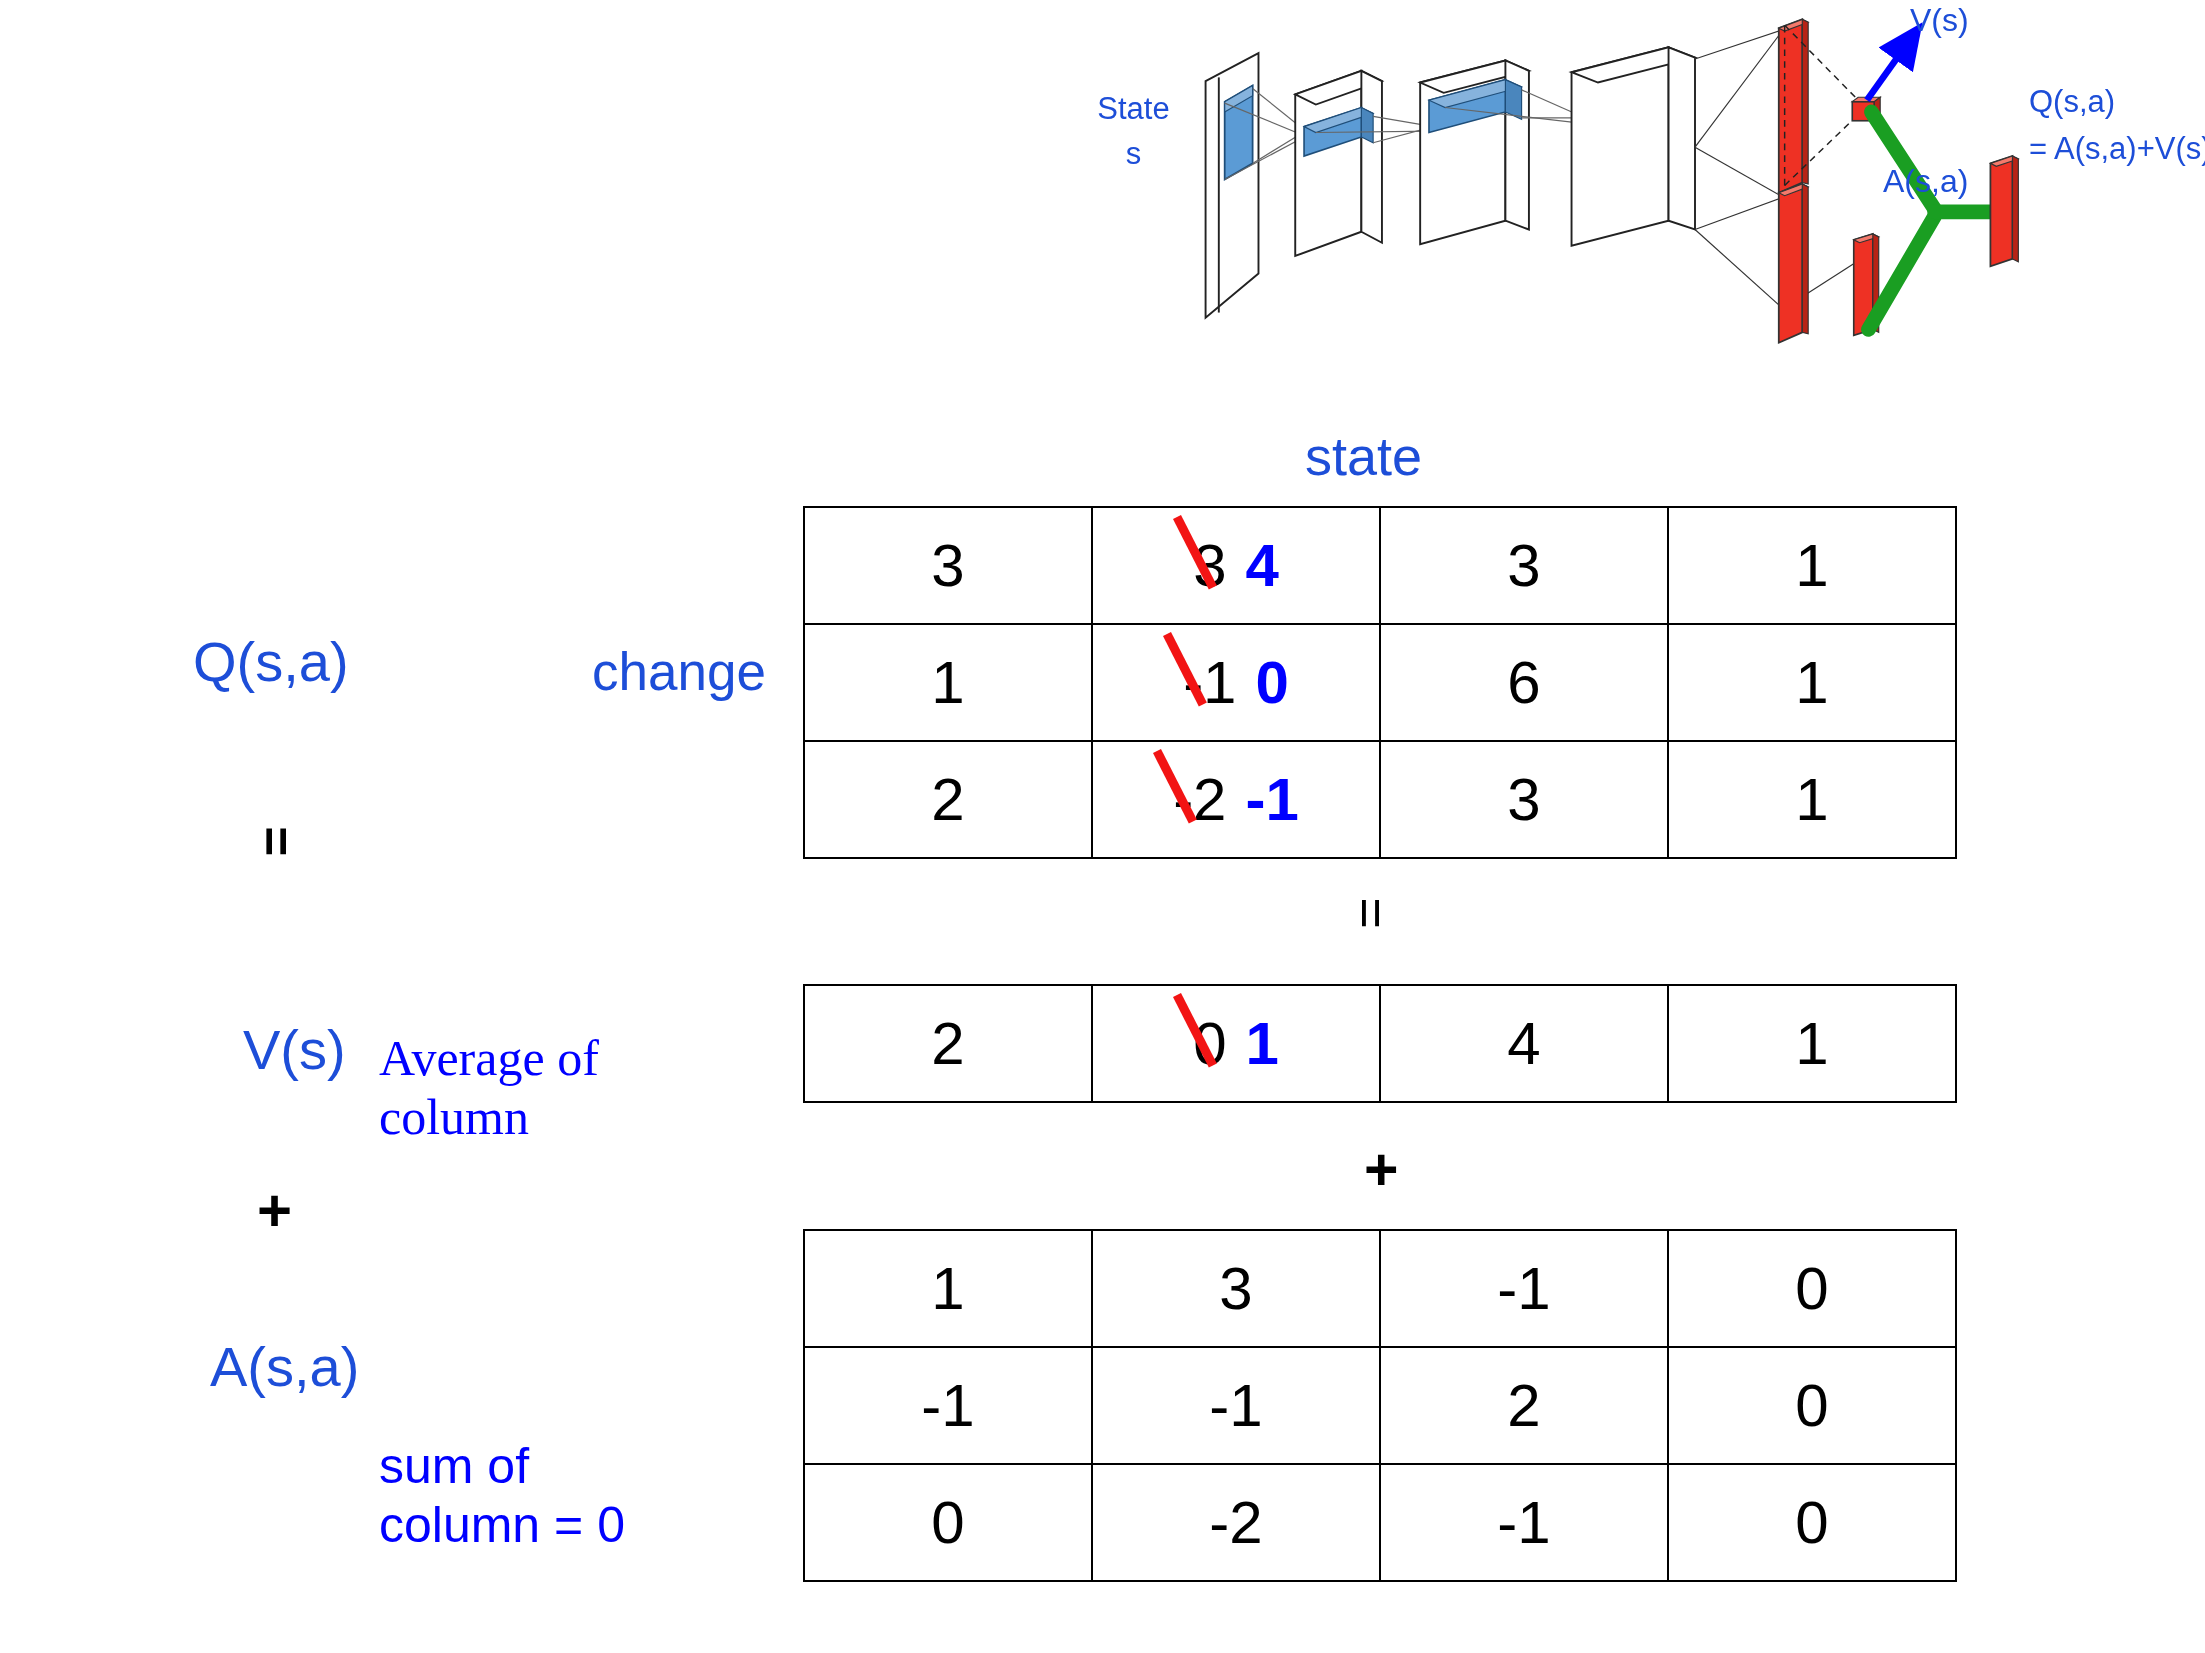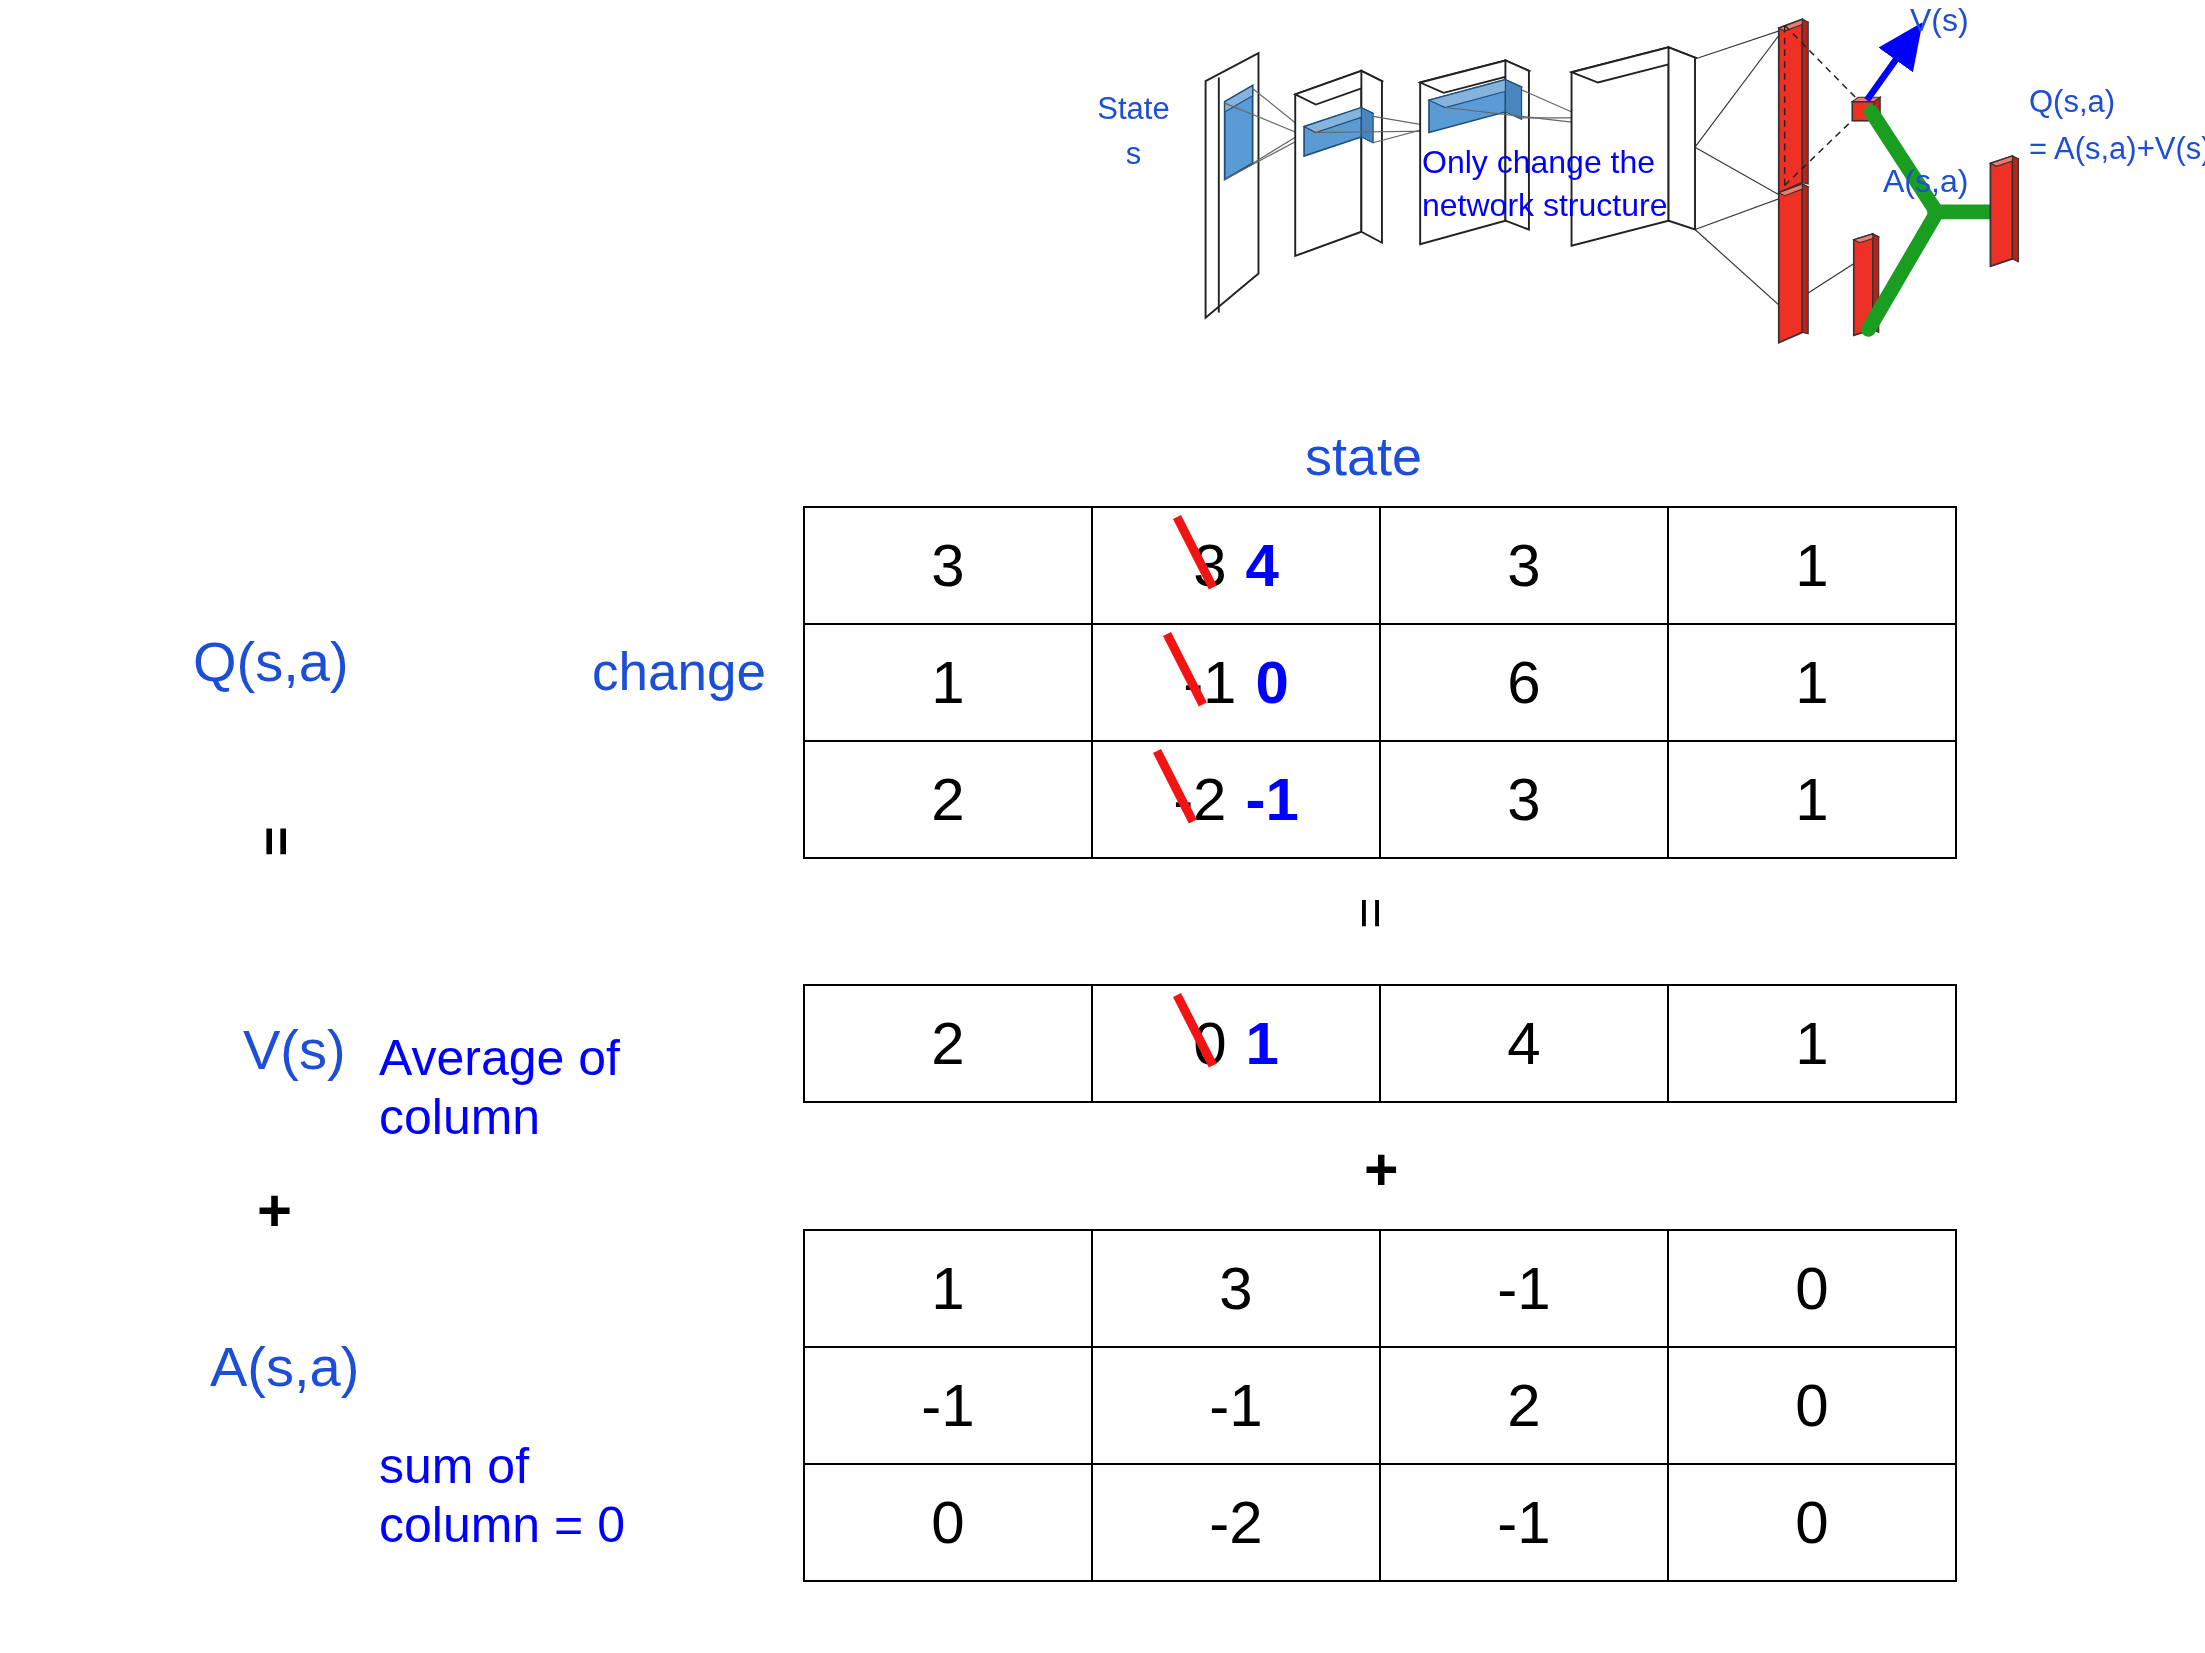--- a/index.html
+++ b/index.html
@@ -79,21 +79,21 @@
   #plus-left { left: 257px;  top: 1176px; }
   #plus-mid  { left: 1364px; top: 1136px; font-weight: 700; font-size: 59px;}
 
   .blue-note {
     position: absolute;
     color: #0000ff;
     font-size: 50px;
     line-height: 1.18;
     white-space: pre-line;
   }
-  #avg-note { left: 379px; top: 1029px; }
+  #avg-note { left: 379px; top: 1029px; font-family: Liberation Serif, serif; }
   #sum-note { left: 379px; top: 1437px; }
 
   
   .grid {
     position: absolute;
     border-collapse: collapse;
     table-layout: fixed;
   }
   .grid td {
     border: 2.2px solid #000000;
@@ -258,22 +258,20 @@
       </g>
 
       <line x1="1060" y1="136" x2="1120" y2="52" stroke="#0000ff" stroke-width="9" marker-end="url(#arrowblue)"></line>
     </svg>
 
     <div class="lbl" style="left:1.5px; top:87px; font-size:31px; line-height:1.45; text-align:center; width:88px;">
       <div>State</div>
       <div>s</div>
     </div>
 
-    <div class="lbl" style="left:334px; top:141px; font-size:32px; line-height:1.35; color:#0000ff; white-space:pre-line;">Only change the
-network structure</div>
 
     <div class="lbl" style="left:822px; top:1.5px; font-size:32px;">V(s)</div>
 
     <div class="lbl" style="left:795px; top:163px; font-size:32px;">A(s,a)</div>
 
     <div class="lbl" style="left:941px; top:79px; font-size:31px; line-height:1.5;">
       <div>Q(s,a)</div>
       <div>= A(s,a)+V(s)</div>
     </div>
   </div>

